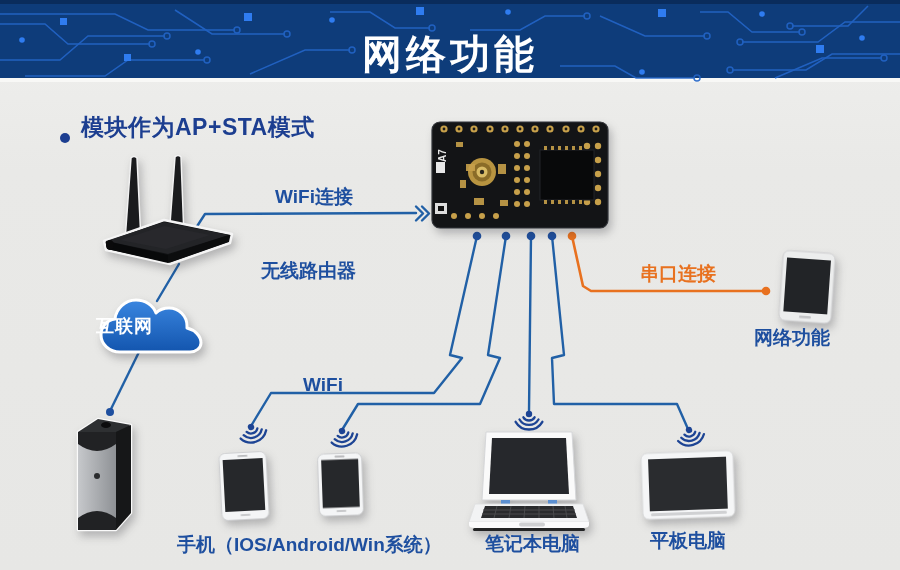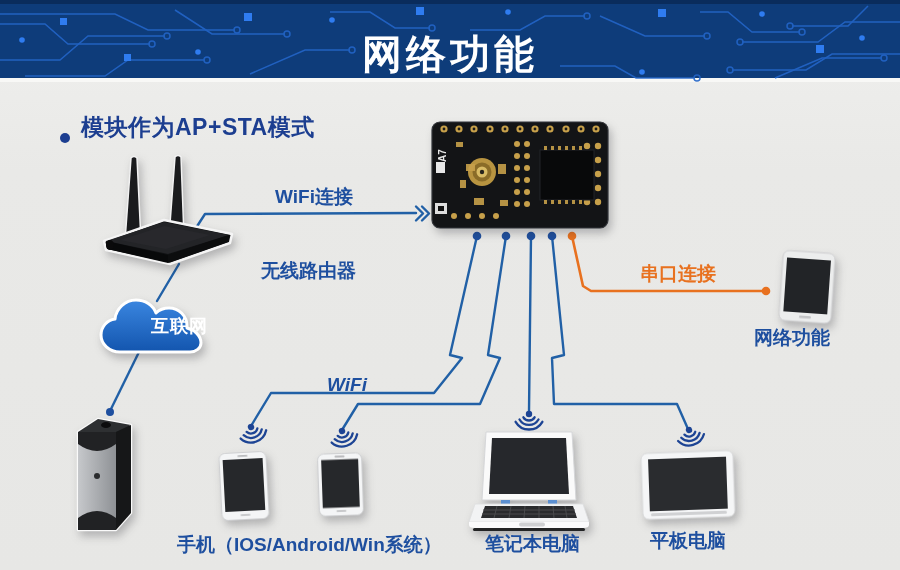--- a/index.html
+++ b/index.html
@@ -11,21 +11,21 @@
           border-top:4px solid #0a2c5c;box-sizing:border-box;border-bottom:4px solid #f8f8f6;}
   .banner h1{position:absolute;left:0;right:0;top:7px;margin:16px;text-align:center;
              color:#ffffff;font-size:40px;font-weight:bold;letter-spacing:4px;}
   .circuit{position:absolute;left:0;top:0;}
   
   .lbl{position:absolute;font-weight:bold;font-size:19px;color:#1e4f9f;white-space:nowrap;}
   .lbl.orange{color:#e8711f;}
   .heading{position:absolute;left:60px;top:112px;display:flex;align-items:flex-end;
            color:#1c3e90;font-size:23px;font-weight:bold;letter-spacing:.5px;}
   .heading .bullet{width:10px;height:10px;border-radius:50%;background:#1c3e90;margin-right:11px;flex:0 0 auto;}
-  .cloud-label{position:absolute;left:96px;top:314px;width:112px;text-align:right;
+  .cloud-label{position:absolute;left:96px;top:314px;width:112px;text-align:left;
                color:#fff;font-size:18px;font-weight:bold;letter-spacing:1px;}
   
   .dev{position:absolute;filter:drop-shadow(3px 5px 4px rgba(40,40,45,.28));}
   .links{position:absolute;left:0;top:0;pointer-events:none;}
 </style>
 </head>
 <body>
 
 <div class="stage">
 
@@ -310,20 +310,20 @@
   </svg>
 
   <svg class="dev" style="left:779px;top:250px;transform:rotate(4deg);" width="58" height="76" viewBox="0 0 58 76">
     <rect x="2" y="2" width="52" height="70" rx="6" fill="#eceded" stroke="#cfcfd1"></rect>
     <rect x="6" y="9" width="44" height="54" fill="#222427"></rect>
     <rect x="22" y="66" width="12" height="2.4" rx="1.2" fill="#c3c4c6"></rect>
   </svg>
 
   <div class="lbl" style="left:235px;top:184px;margin-left:40px;">WiFi连接</div>
   <div class="lbl" style="left:261px;top:258px;">无线路由器</div>
-  <div class="lbl" style="left:327px;top:374px;font-style:italic;">WiFi</div>
+  <div class="lbl" style="left:303px;top:374px;">WiFi</div>
   <div class="lbl orange" style="left:640px;top:261px;">串口连接</div>
   <div class="lbl" style="left:754px;top:325px;">网络功能</div>
   <div class="lbl" style="left:177px;top:532px;">手机（IOS/Android/Win系统）</div>
   <div class="lbl" style="left:485px;top:531px;">笔记本电脑</div>
   <div class="lbl" style="left:650px;top:528px;">平板电脑</div>
 
 </div>
 
 </body></html>

